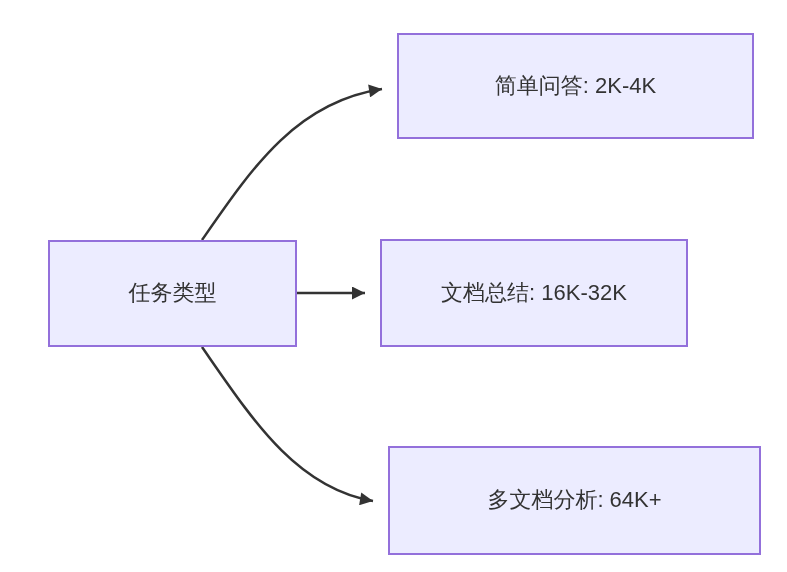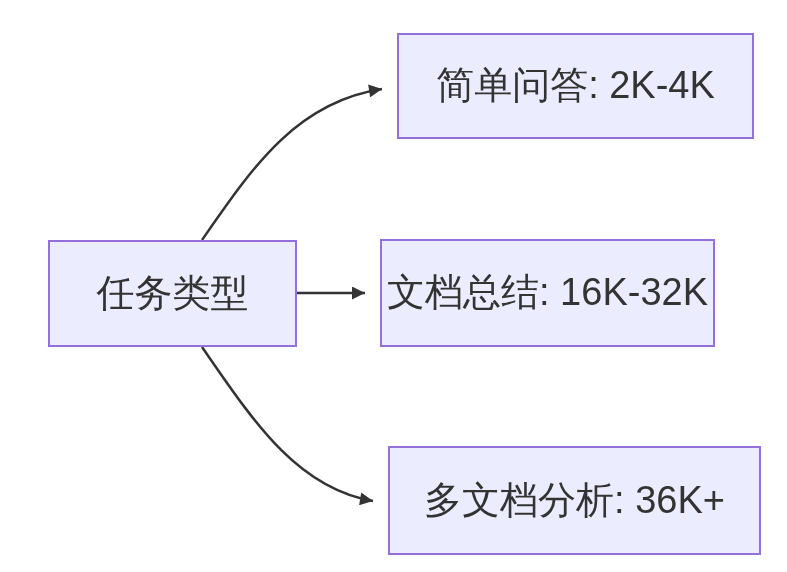--- a/index.html
+++ b/index.html
@@ -17,27 +17,27 @@
   }
   .node {
     position: absolute;
     box-sizing: border-box;
     background: #ECECFF;
     border: 2px solid #9370DB;
     display: flex;
     align-items: center;
     justify-content: center;
     color: #333333;
-    font-size: 38px;
+    font-size: 22px;
     line-height: 1.2;
     white-space: nowrap;
   }
   .node-root      { left: 48px;  top: 240px; width: 249px; height: 107px; }
   .node-branch-0  { left: 397px; top: 33px;  width: 357px; height: 106px; }
-  .node-branch-1  { left: 380px; top: 239px; width: 335px; height: 108px; }
+  .node-branch-1  { left: 380px; top: 239px; width: 308px; height: 108px; }
   .node-branch-2  { left: 388px; top: 446px; width: 373px; height: 109px; }
   .edges {
     position: absolute;
     left: 0;
     top: 0;
     width: 787px;
     height: 572px;
     pointer-events: none;
   }
   .edge {
@@ -68,16 +68,16 @@
 
   <div class="node node-branch-0">
     <span>简单问答: 2K-4K</span>
   </div>
 
   <div class="node node-branch-1">
     <span>文档总结: 16K-32K</span>
   </div>
 
   <div class="node node-branch-2">
-    <span>多文档分析: 36K+</span>
+    <span>多文档分析: 64K+</span>
   </div>
 
 </div>
 
 </body></html>

